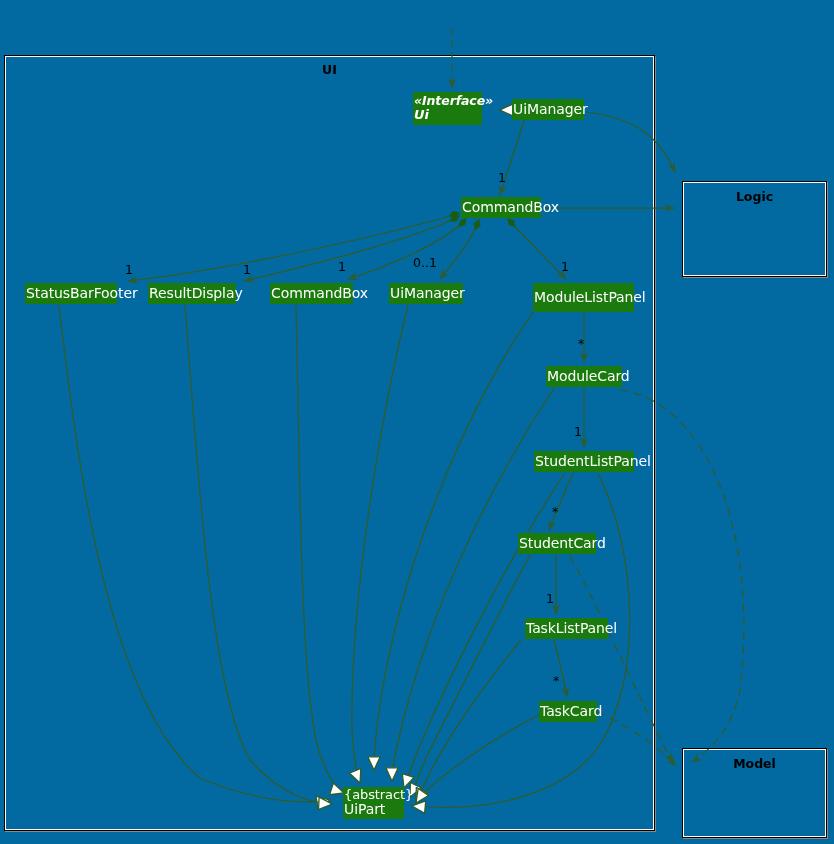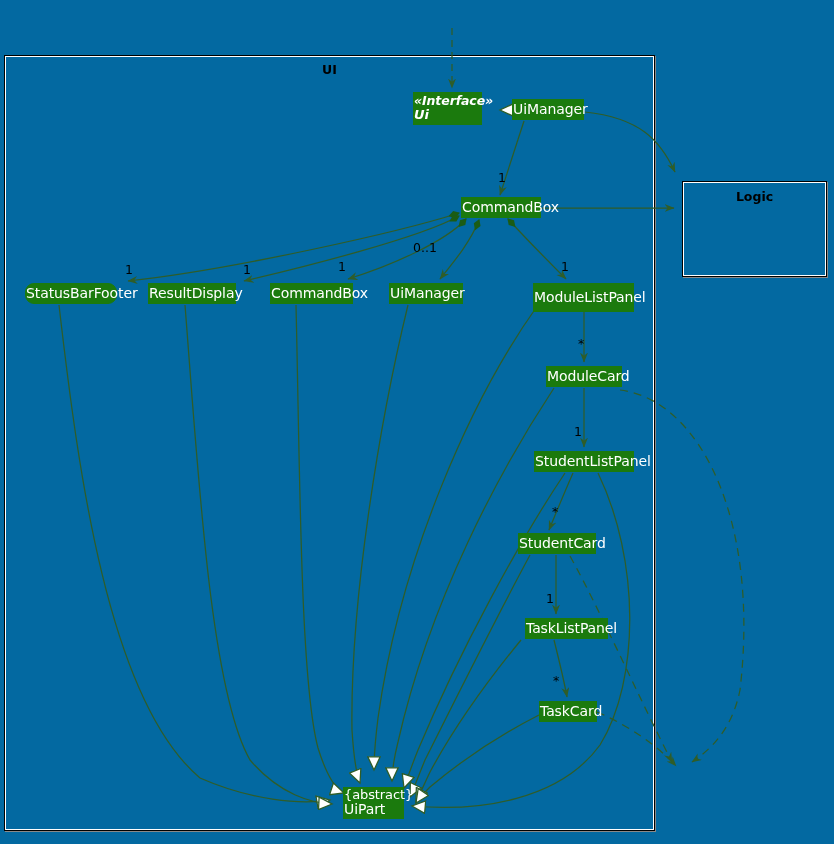--- a/index.html
+++ b/index.html
@@ -88,20 +88,23 @@
 <div id="diagram-root">
 
   <div class="pkg" style="left:4px; top:55px; width:651px; height:776px;">
     <div class="pkg-title" style="top:6px;">UI</div>
   </div>
 
   <div class="pkg" style="left:682px; top:149px; width:145px; height:96px;margin-top:32px;">
     <div class="pkg-title" style="top:7px;">Logic</div>
   </div>
 
+  <div class="pkg" style="left:682px; top:748px; width:145px; height:90px;">
+    <div class="pkg-title" style="top:7px;">Model</div>
+  </div>
 
   <svg class="edge-layer" viewBox="0 0 834 844" xmlns="http://www.w3.org/2000/svg">
     <defs>
       <marker id="arrowOpen" markerWidth="12" markerHeight="12" refX="9.5" refY="4" orient="auto" markerUnits="userSpaceOnUse">
         <path d="M0,0 L10,4 L0,8 L3.2,4 Z" fill="#2F5D28"></path>
       </marker>
       <marker id="arrowOpenDash" markerWidth="12" markerHeight="12" refX="9.5" refY="4" orient="auto" markerUnits="userSpaceOnUse">
         <path d="M0,0 L10,4 L0,8 L3.2,4 Z" fill="#2F5D28"></path>
       </marker>
       <marker id="diamondFilled" markerWidth="14" markerHeight="10" refX="1" refY="5" orient="auto" markerUnits="userSpaceOnUse">
@@ -164,21 +167,21 @@
   </div>
 
   <div class="cls" style="left:512px; top:99px; width:72px; height:21px;">
     <span class="cname">UiManager</span>
   </div>
 
   <div class="cls" style="left:461px; top:197px; width:80px; height:21px;">
     <span class="cname">CommandBox</span>
   </div>
 
-  <div class="cls" style="left:25px; top:283px; width:92px; height:21px;border-radius:9px;">
+  <div class="cls" style="left:25px; top:283px; width:92px; height:21px;">
     <span class="cname">StatusBarFooter</span>
   </div>
 
   <div class="cls" style="left:148px; top:283px; width:88px; height:21px;">
     <span class="cname">ResultDisplay</span>
   </div>
 
   <div class="cls" style="left:270px; top:283px; width:83px; height:21px;">
     <span class="cname">CommandBox</span>
   </div>
@@ -213,21 +216,21 @@
 
   <div class="cls" style="left:343px; top:787px; width:61px; height:32px;">
     <span class="abstract-tag">{abstract}</span>
     <span class="cname">UiPart</span>
   </div>
 
   <div class="mult" style="left:498px; top:170px;">1</div>
   <div class="mult" style="left:125px; top:262px;">1</div>
   <div class="mult" style="left:243px; top:262px;">1</div>
   <div class="mult" style="left:338px; top:259px;">1</div>
-  <div class="mult" style="left:413px; top:240px;">0..1</div>
+  <div class="mult" style="left:413px; top:255px;">0..1</div>
   <div class="mult" style="left:561px; top:259px;">1</div>
   <div class="mult" style="left:578px; top:336px;">*</div>
   <div class="mult" style="left:574px; top:424px;">1</div>
   <div class="mult" style="left:552px; top:504px;">*</div>
   <div class="mult" style="left:546px; top:591px;">1</div>
   <div class="mult" style="left:553px; top:673px;">*</div>
 
 </div>
 
 </body></html>

